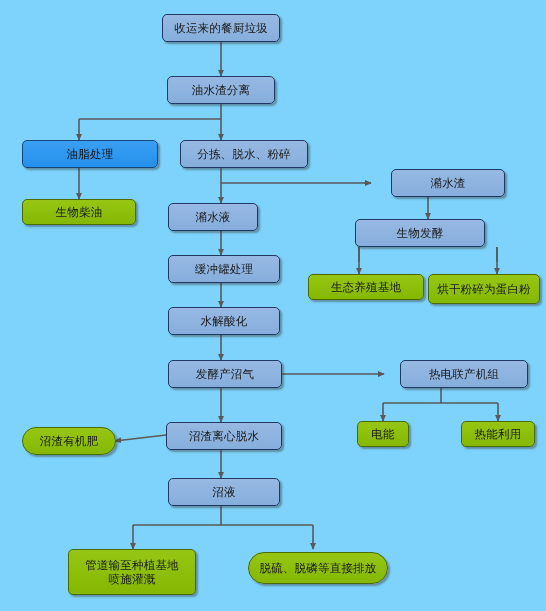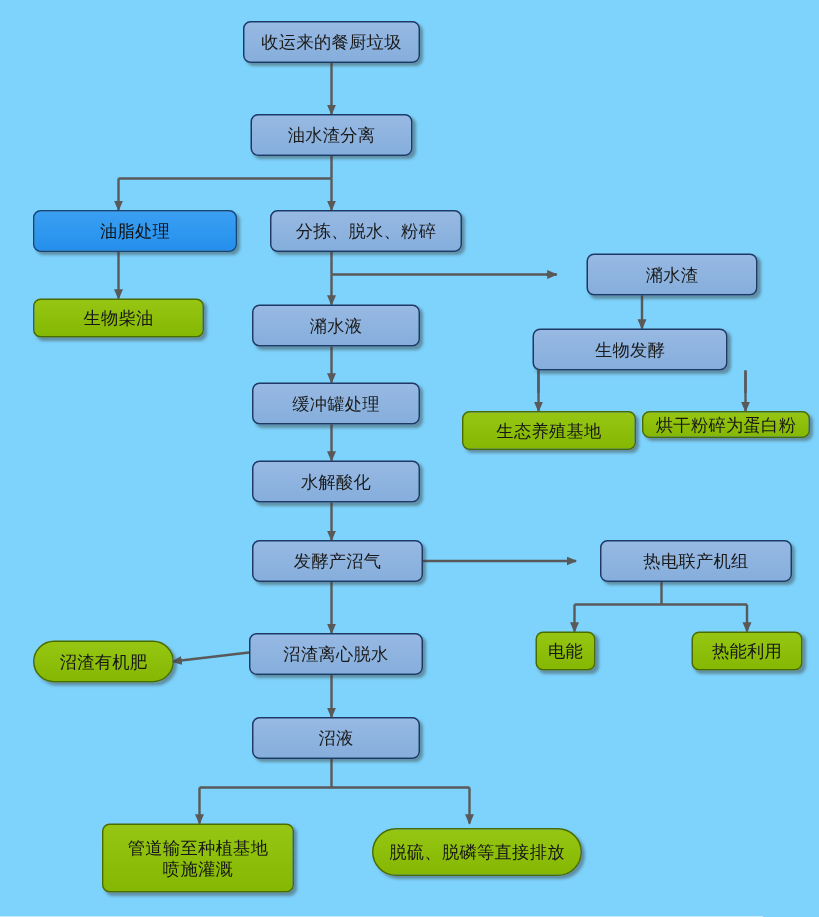--- a/index.html
+++ b/index.html
@@ -145,45 +145,45 @@
   </div>
 
   <div class="node blue" style="left:355px; top:219px; width:130px; height:28px;">
     <span class="lbl">生物发酵</span>
   </div>
 
   <div class="node green" style="left:308px; top:274px; width:116px; height:26px;">
     <span class="lbl">生态养殖基地</span>
   </div>
 
-  <div class="node green" style="left:428px; top:274px; width:112px; height:18px;">
+  <div class="node green" style="left:428px; top:274px; width:112px; height:30px;">
     <span class="lbl">烘干粉碎为蛋白粉</span>
   </div>
 
-  <div class="node blue" style="left:168px; top:203px; width:112px; height:28px;">
+  <div class="node blue" style="left:168px; top:203px; width:90px; height:28px;">
     <span class="lbl">潲水液</span>
   </div>
 
   <div class="node blue" style="left:168px; top:255px; width:112px; height:28px;">
     <span class="lbl">缓冲罐处理</span>
   </div>
 
   <div class="node blue" style="left:168px; top:307px; width:112px; height:28px;">
     <span class="lbl">水解酸化</span>
   </div>
 
   <div class="node blue" style="left:168px; top:360px; width:114px; height:28px;">
     <span class="lbl">发酵产沼气</span>
   </div>
 
   <div class="node blue" style="left:400px; top:360px; width:128px; height:28px;">
     <span class="lbl">热电联产机组</span>
   </div>
 
-  <div class="node green" style="left:357px; top:421px; width:40px; height:26px;">
+  <div class="node green" style="left:357px; top:421px; width:52px; height:26px;">
     <span class="lbl">电能</span>
   </div>
 
   <div class="node green" style="left:461px; top:421px; width:74px; height:26px;">
     <span class="lbl">热能利用</span>
   </div>
 
   <div class="node blue" style="left:166px; top:422px; width:116px; height:28px;">
     <span class="lbl">沼渣离心脱水</span>
   </div>

